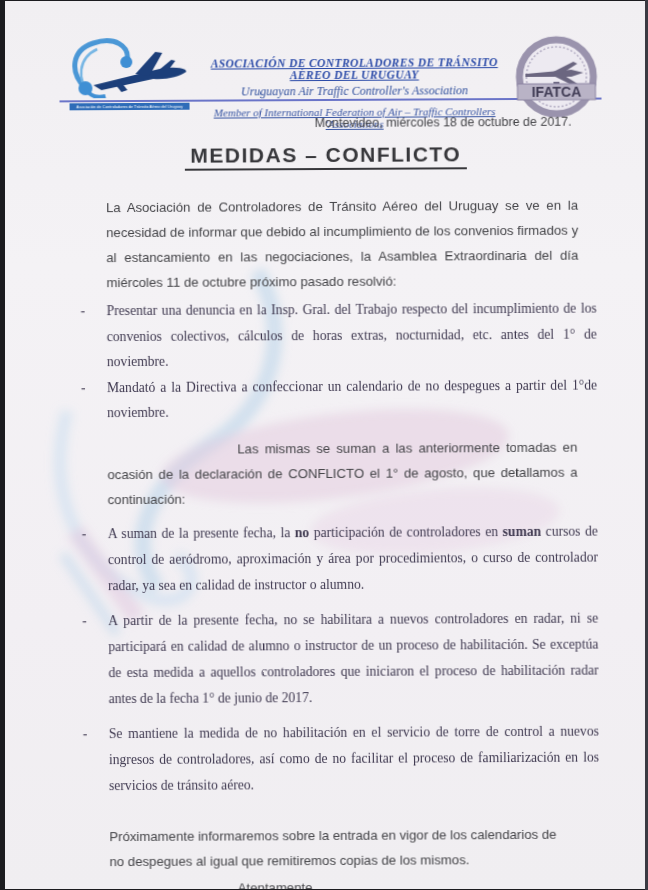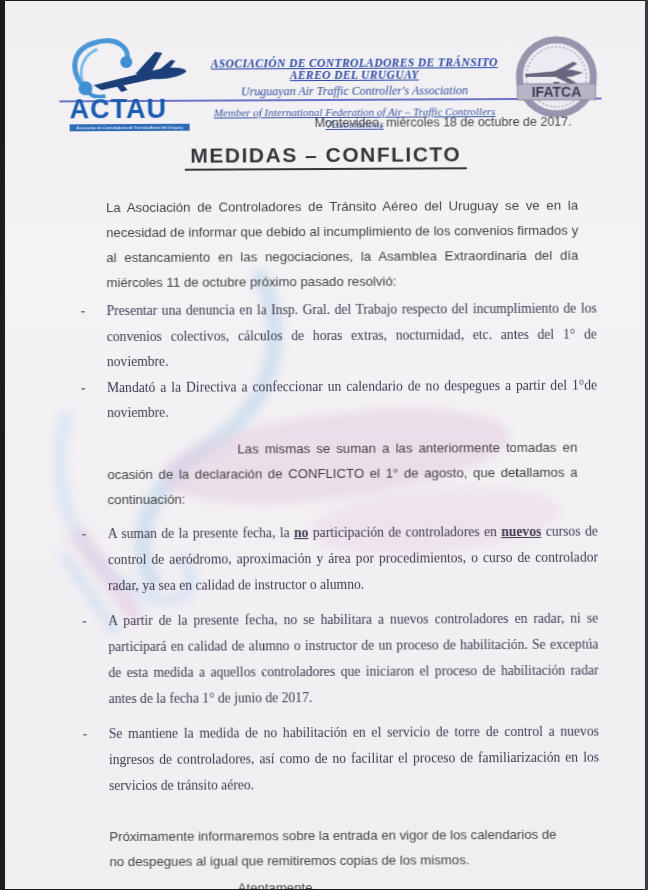--- a/index.html
+++ b/index.html
@@ -33,21 +33,21 @@
   .para{font-size:13.2px;line-height:25px;color:#454549;text-align:justify;}
   .intro{margin:24px 68px 0 100px;}
   .transition{margin:11px 70px 0 100px;text-indent:130px;}
   .closing{margin:25px 78px 0 100px;text-align:left;}
   ul.dashed{list-style:none;margin:3px 50px 0 0;padding:0 0 0 72px;}
   ul.dashed li{position:relative;padding-left:28px;font-family:"Liberation Serif",serif;
                font-size:13.6px;line-height:25.5px;color:#3f3950;text-align:justify;}
   ul.dashed li::before{content:"-";position:absolute;left:2px;top:0;}
   ul.measures{margin-top:9px;}
   ul.measures li{margin-bottom:9px;line-height:26px;}
-  .u{font-weight:bold;text-decoration:underline;}
+  .u{font-weight:bold;}
   .salutation{margin:7px 0 0 228px;font-size:13.2px;color:#454549;}
 </style>
 </head>
 <body>
 
 <div class="scan">
   <div class="paper">
 
     <svg class="wm" width="640" height="440">
       <defs>
@@ -77,21 +77,20 @@
             <circle cx="22" cy="52" r="7" fill="#3f8fd4"></circle>
             <path d="M22,52 C26,60 34,62 42,60" stroke="#3f8fd4" stroke-width="4" fill="none"></path>
 
             <g fill="#1c3f7a">
               <path d="M30,49 L92,34 C104,31 116,31 122,34 L123,36 C116,41 103,44 90,43 L38,54 Z"></path>
               <path d="M72,38 L92,16 L99,17 L86,40 Z"></path>
               <path d="M97,33 L108,24 L112,25 L106,33 Z"></path>
               <path d="M56,44 L64,54 L58,56 L50,46 Z"></path>
             </g>
           </svg>
-          <div class="actau-word">ACTAU</div>
           <div class="actau-bar">Asociación de Controladores de Tránsito Aéreo del Uruguay</div>
         </div>
 
         <div class="head-text">
           <div class="org-es">ASOCIACIÓN DE CONTROLADORES DE TRÁNSITO AÉREO DEL URUGUAY</div>
           <div class="org-en">Uruguayan Air Traffic Controller's Association</div>
           <div class="membership">Member of  International Federation of Air – Traffic Controllers 'Associations</div>
         </div>
 
         <div class="ifatca-block">
@@ -121,21 +120,21 @@
 
       <ul class="dashed">
         <li><span>Presentar una denuncia en la Insp. Gral. del Trabajo respecto del incumplimiento de los convenios colectivos, cálculos de horas extras, nocturnidad, etc. antes del 1° de noviembre.</span></li>
         <li><span>Mandató a la Directiva a confeccionar un calendario de no despegues a partir del 1°de noviembre.</span></li>
       </ul>
 
       <p class="para transition">Las mismas se suman a las anteriormente tomadas en ocasión de la declaración de CONFLICTO el 1° de agosto, que detallamos a continuación:</p>
 
       <ul class="dashed measures">
         <li>
-          <span>A suman de la presente fecha, la </span><span class="u">no</span><span> participación de controladores en </span><span class="u">nuevos</span><span> cursos de control de aeródromo, aproximación y área por procedimientos, o curso de controlador radar, ya sea en calidad de instructor o alumno.</span>
+          <span>A suman de la presente fecha, la </span><span class="u">no</span><span> participación de controladores en </span><span class="u">suman</span><span> cursos de control de aeródromo, aproximación y área por procedimientos, o curso de controlador radar, ya sea en calidad de instructor o alumno.</span>
         </li>
         <li><span>A partir de la presente fecha, no se habilitara a nuevos controladores en radar, ni se participará en calidad de alumno o instructor de un proceso de habilitación. Se exceptúa de esta medida a aquellos controladores que iniciaron el proceso de habilitación radar antes de la fecha 1° de junio de 2017.</span></li>
         <li><span>Se mantiene la medida de no habilitación en el servicio de torre de control a nuevos ingresos de controladores, así como de no facilitar el proceso de familiarización en los servicios de tránsito aéreo.</span></li>
       </ul>
 
       <p class="para closing">Próximamente informaremos sobre la entrada en vigor de los calendarios de no despegues al igual que remitiremos copias de los mismos.</p>
       <div class="salutation">Atentamente,</div>
 
     </div>
   </div>

